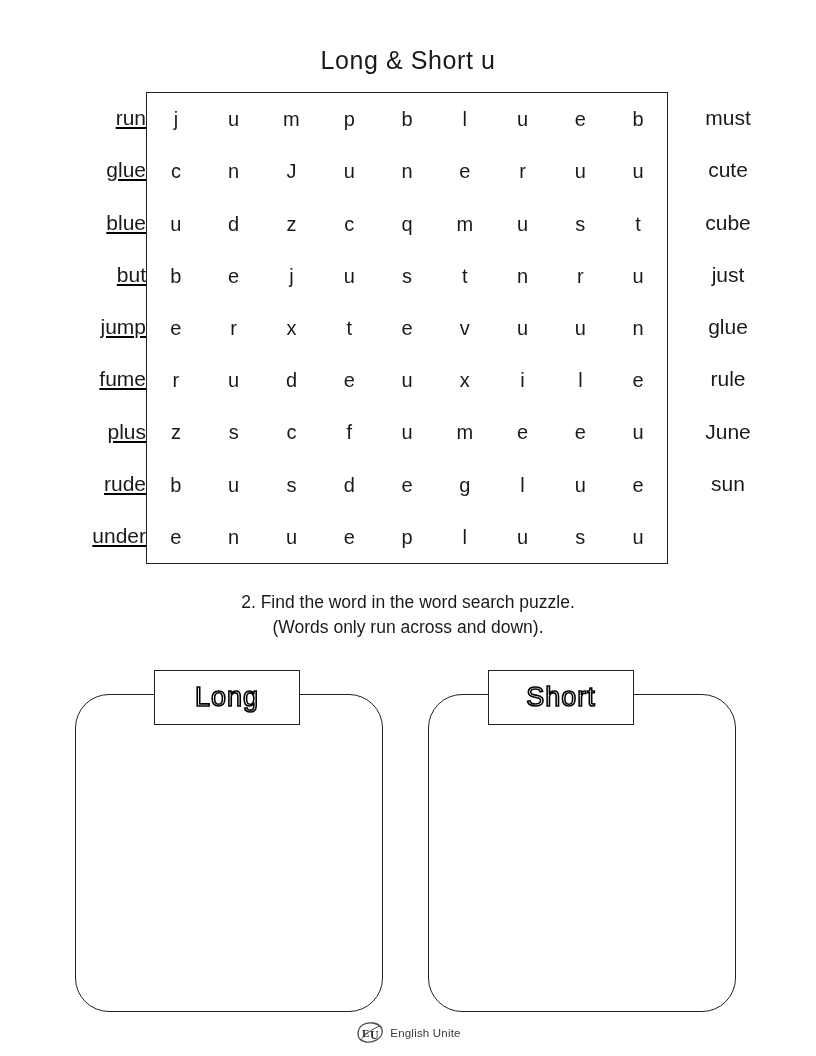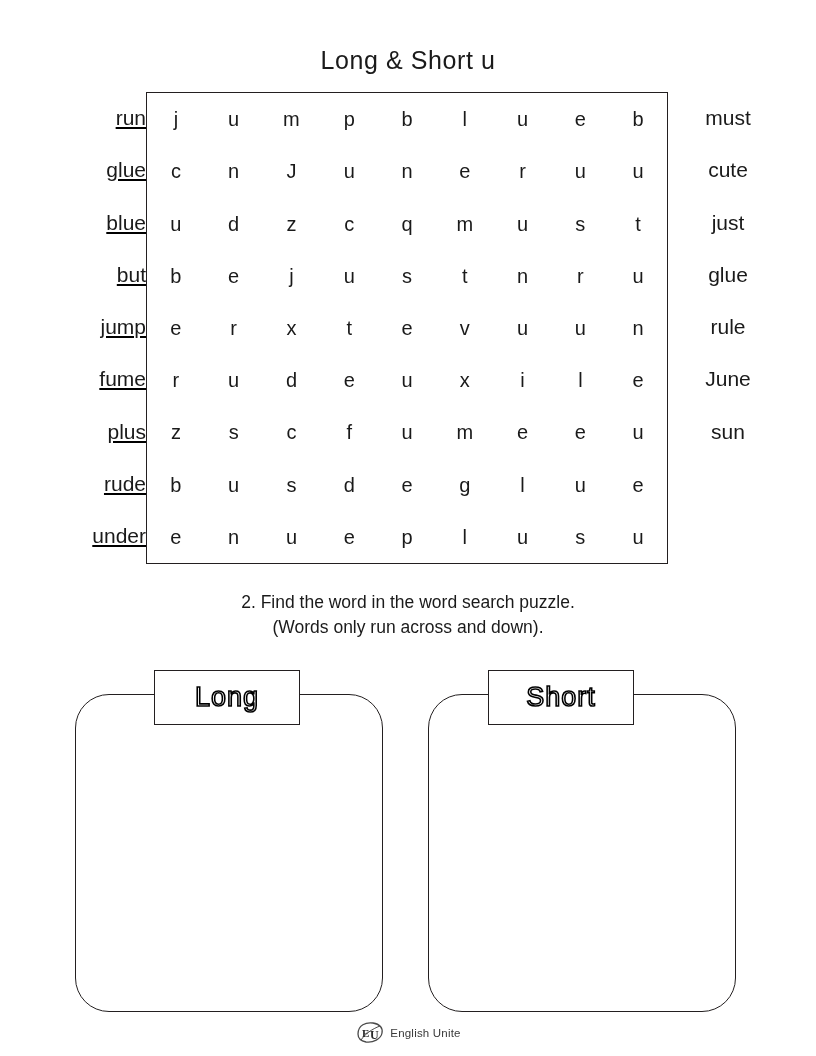--- a/index.html
+++ b/index.html
@@ -284,20 +284,21 @@
       <div class="grid-cell">l</div>
       <div class="grid-cell">u</div>
       <div class="grid-cell">s</div>
       <div class="grid-cell">u</div>
     </div>
   </div>
 
   <div class="word-col right">
     <div class="word">must</div>
     <div class="word">cute</div>
+    <div class="word">cube</div>
     <div class="word">just</div>
     <div class="word">glue</div>
     <div class="word">rule</div>
     <div class="word">June</div>
     <div class="word">sun</div>
   </div>
 
 </div>
 
 <div class="instructions">

